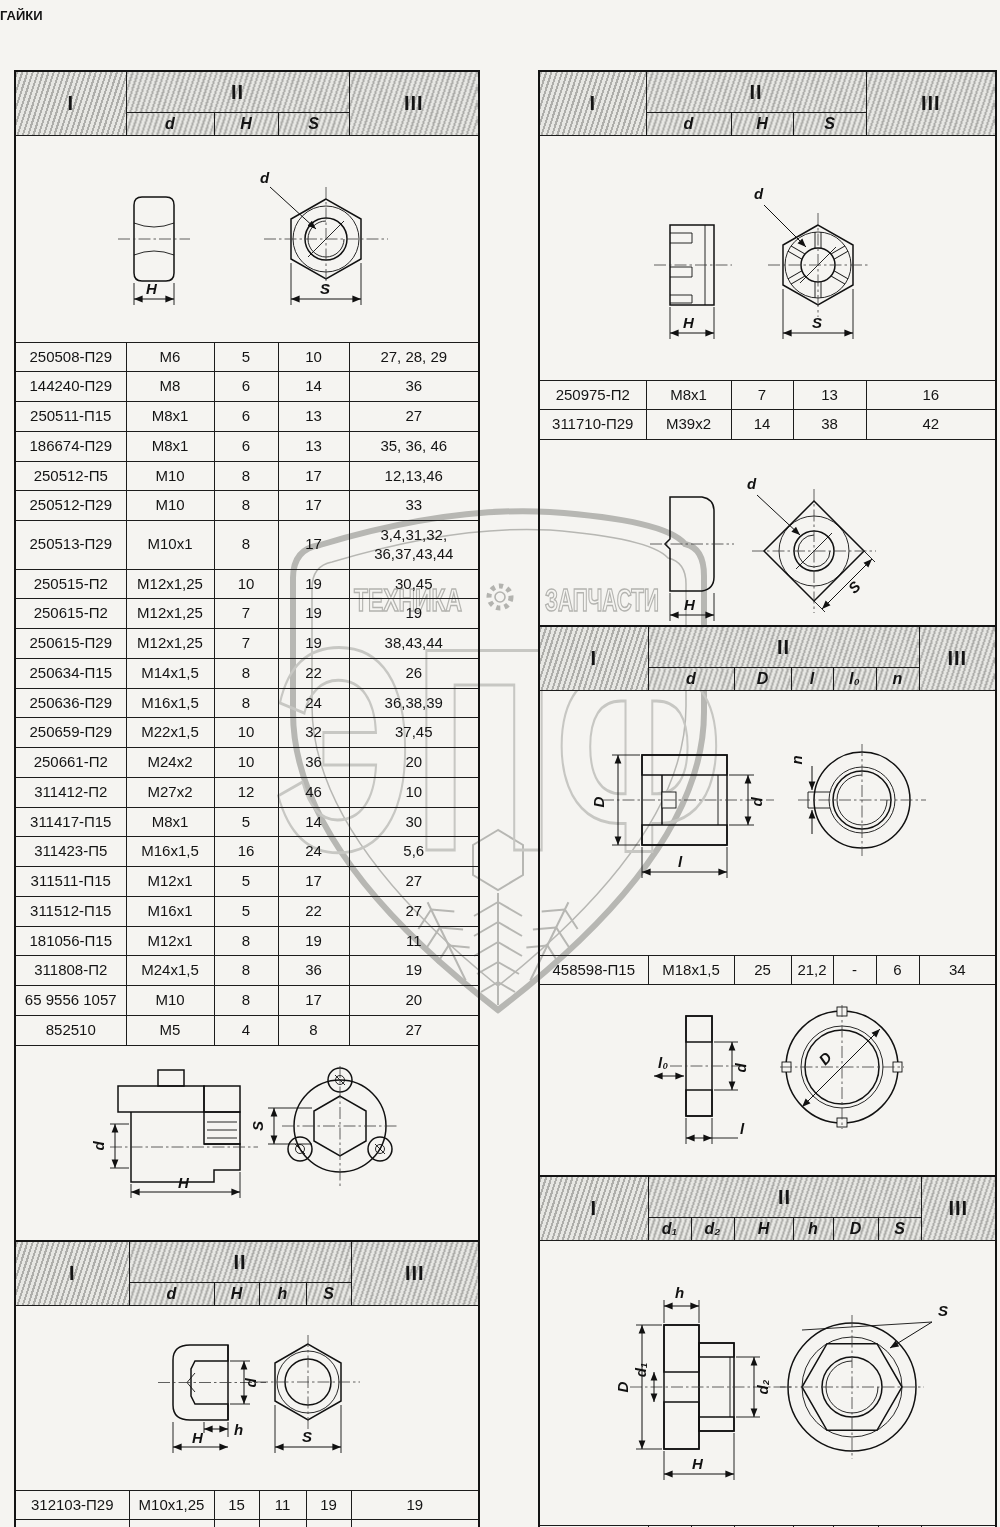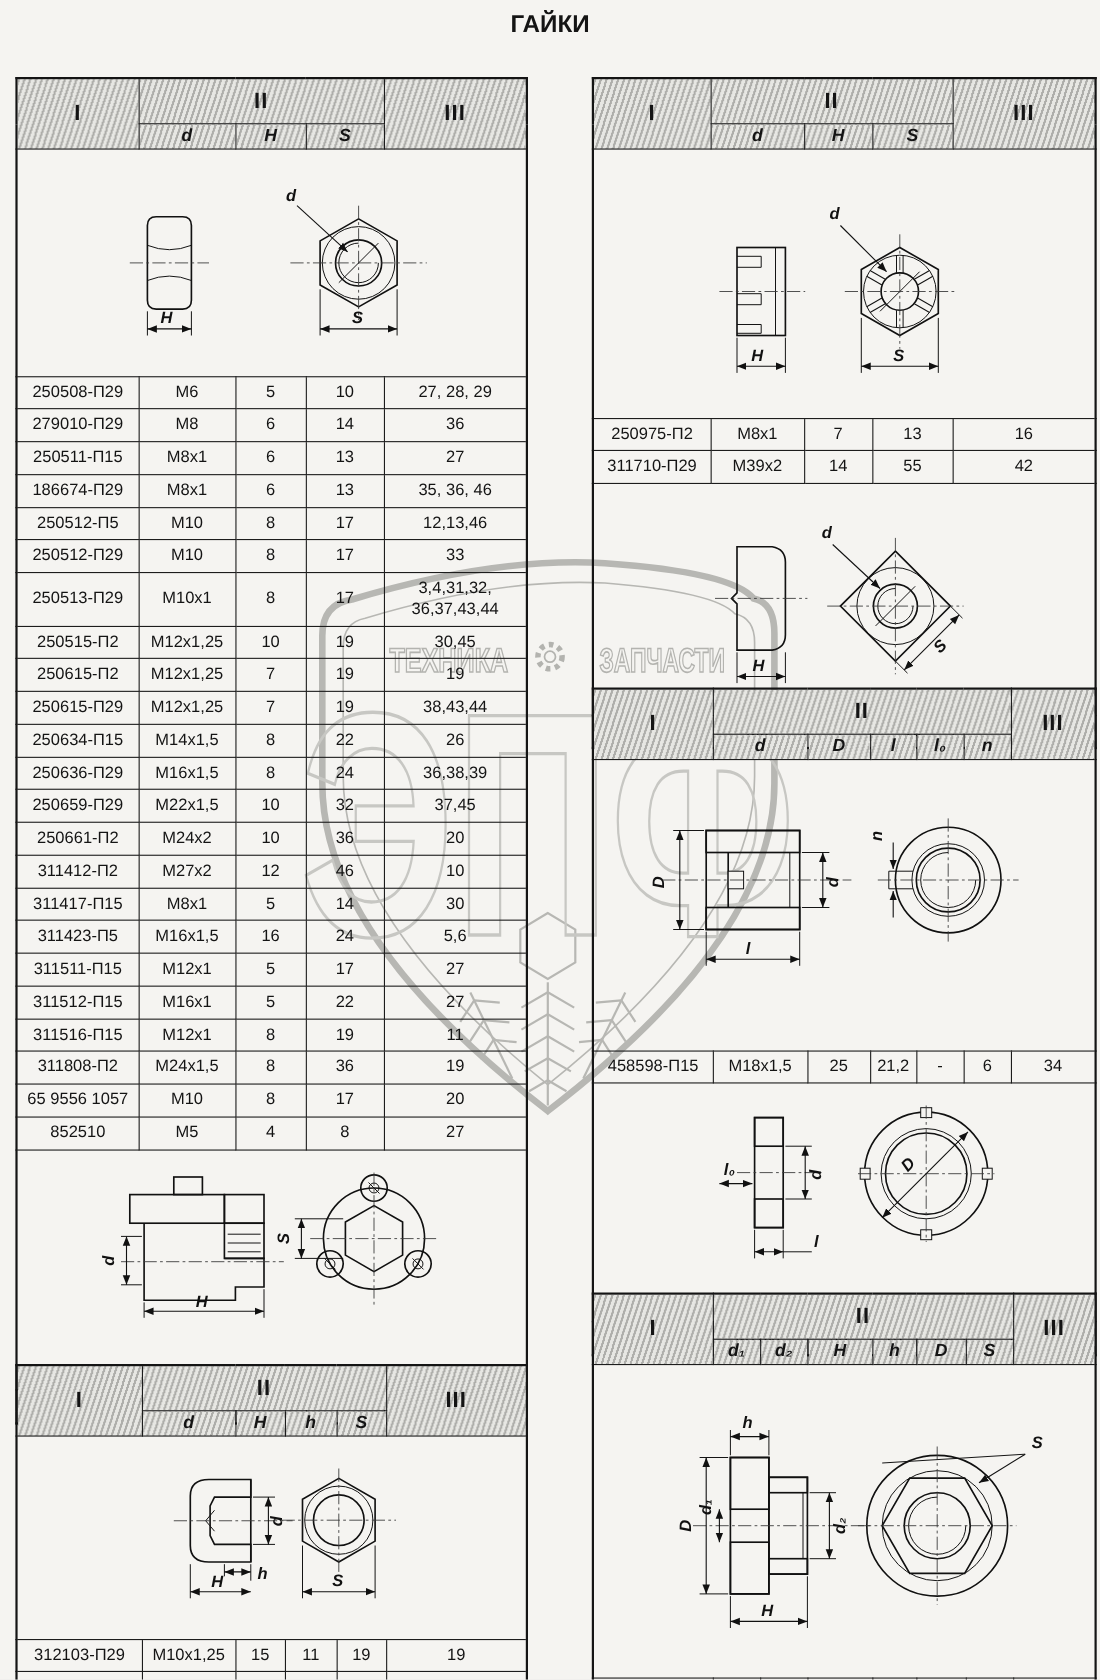--- a/index.html
+++ b/index.html
@@ -1,19 +1,19 @@
 <!DOCTYPE html>
 <html><head>
 <meta charset="utf-8">
 <style>
   html,body{margin:0;padding:0;background:#e9e9e6;}
   .page{position:relative;width:1000px;height:1527px;background:#f5f4f1;
         font-family:"Liberation Sans",sans-serif;color:#141414;overflow:hidden;}
-  .title{position:absolute;top:8px;left:0;width:100%;text-align:center;
-         font-weight:bold;font-size:22px;line-height:1.3;z-index:2;}
+  .title{position:absolute;top:8px;left:0;width:100%;
+         font-weight:bold;font-size:13px;line-height:1.3;z-index:2;}
   .wm{position:absolute;left:0;top:0;z-index:0;pointer-events:none;}
   table.t{position:absolute;border-collapse:collapse;table-layout:fixed;z-index:1;
           border:2.5px solid #141414;background:transparent;}
   .t td,.t th{border:1.6px solid #1c1c1c;text-align:center;vertical-align:middle;
           padding:5px 2px;font-size:15px;white-space:pre-line;overflow:hidden;line-height:1.25;}
   .t th{font-weight:bold;
         background-color:#d4d4d0;
         background-image:repeating-linear-gradient(108deg,
           rgba(85,85,83,.30) 0 2px, rgba(243,243,240,.6) 2px 5px);}
   th.rn{font-size:20px;letter-spacing:1px;height:30px;}
@@ -131,21 +131,21 @@
     </tbody>
     <tbody>
         <tr>
           <td>250508-П29</td>
           <td>М6</td>
           <td>5</td>
           <td>10</td>
           <td>27, 28, 29</td>
         </tr>
         <tr>
-          <td>279010-П29</td>
+          <td>144240-П29</td>
           <td>М8</td>
           <td>6</td>
           <td>14</td>
           <td>36</td>
         </tr>
         <tr>
           <td>250511-П15</td>
           <td>М8х1</td>
           <td>6</td>
           <td>13</td>
@@ -258,21 +258,21 @@
           <td>27</td>
         </tr>
         <tr>
           <td>311512-П15</td>
           <td>М16х1</td>
           <td>5</td>
           <td>22</td>
           <td>27</td>
         </tr>
         <tr>
-          <td>311516-П15</td>
+          <td>181056-П15</td>
           <td>М12х1</td>
           <td>8</td>
           <td>19</td>
           <td>11</td>
         </tr>
         <tr>
           <td>311808-П2</td>
           <td>М24х1,5</td>
           <td>8</td>
           <td>36</td>
@@ -499,21 +499,21 @@
           <td>250975-П2</td>
           <td>М8х1</td>
           <td>7</td>
           <td>13</td>
           <td>16</td>
         </tr>
         <tr>
           <td>311710-П29</td>
           <td>М39х2</td>
           <td>14</td>
-          <td>55</td>
+          <td>38</td>
           <td>42</td>
         </tr>
       </tbody>
     <tbody>
       <tr>
           <td class="draw" colspan="5">
         <svg class="dr" width="452" height="172" viewBox="0 0 452 172">
           <path class="ol" d="M128,38 L160,38 Q172,40 172,52 L172,118 Q172,130 160,132 L128,132 L128,90 L123,85 L128,80 Z"></path>
           <line class="cl" x1="108" y1="85" x2="192" y2="85"></line>
           <line class="ext" x1="128" y1="134" x2="128" y2="162"></line>

